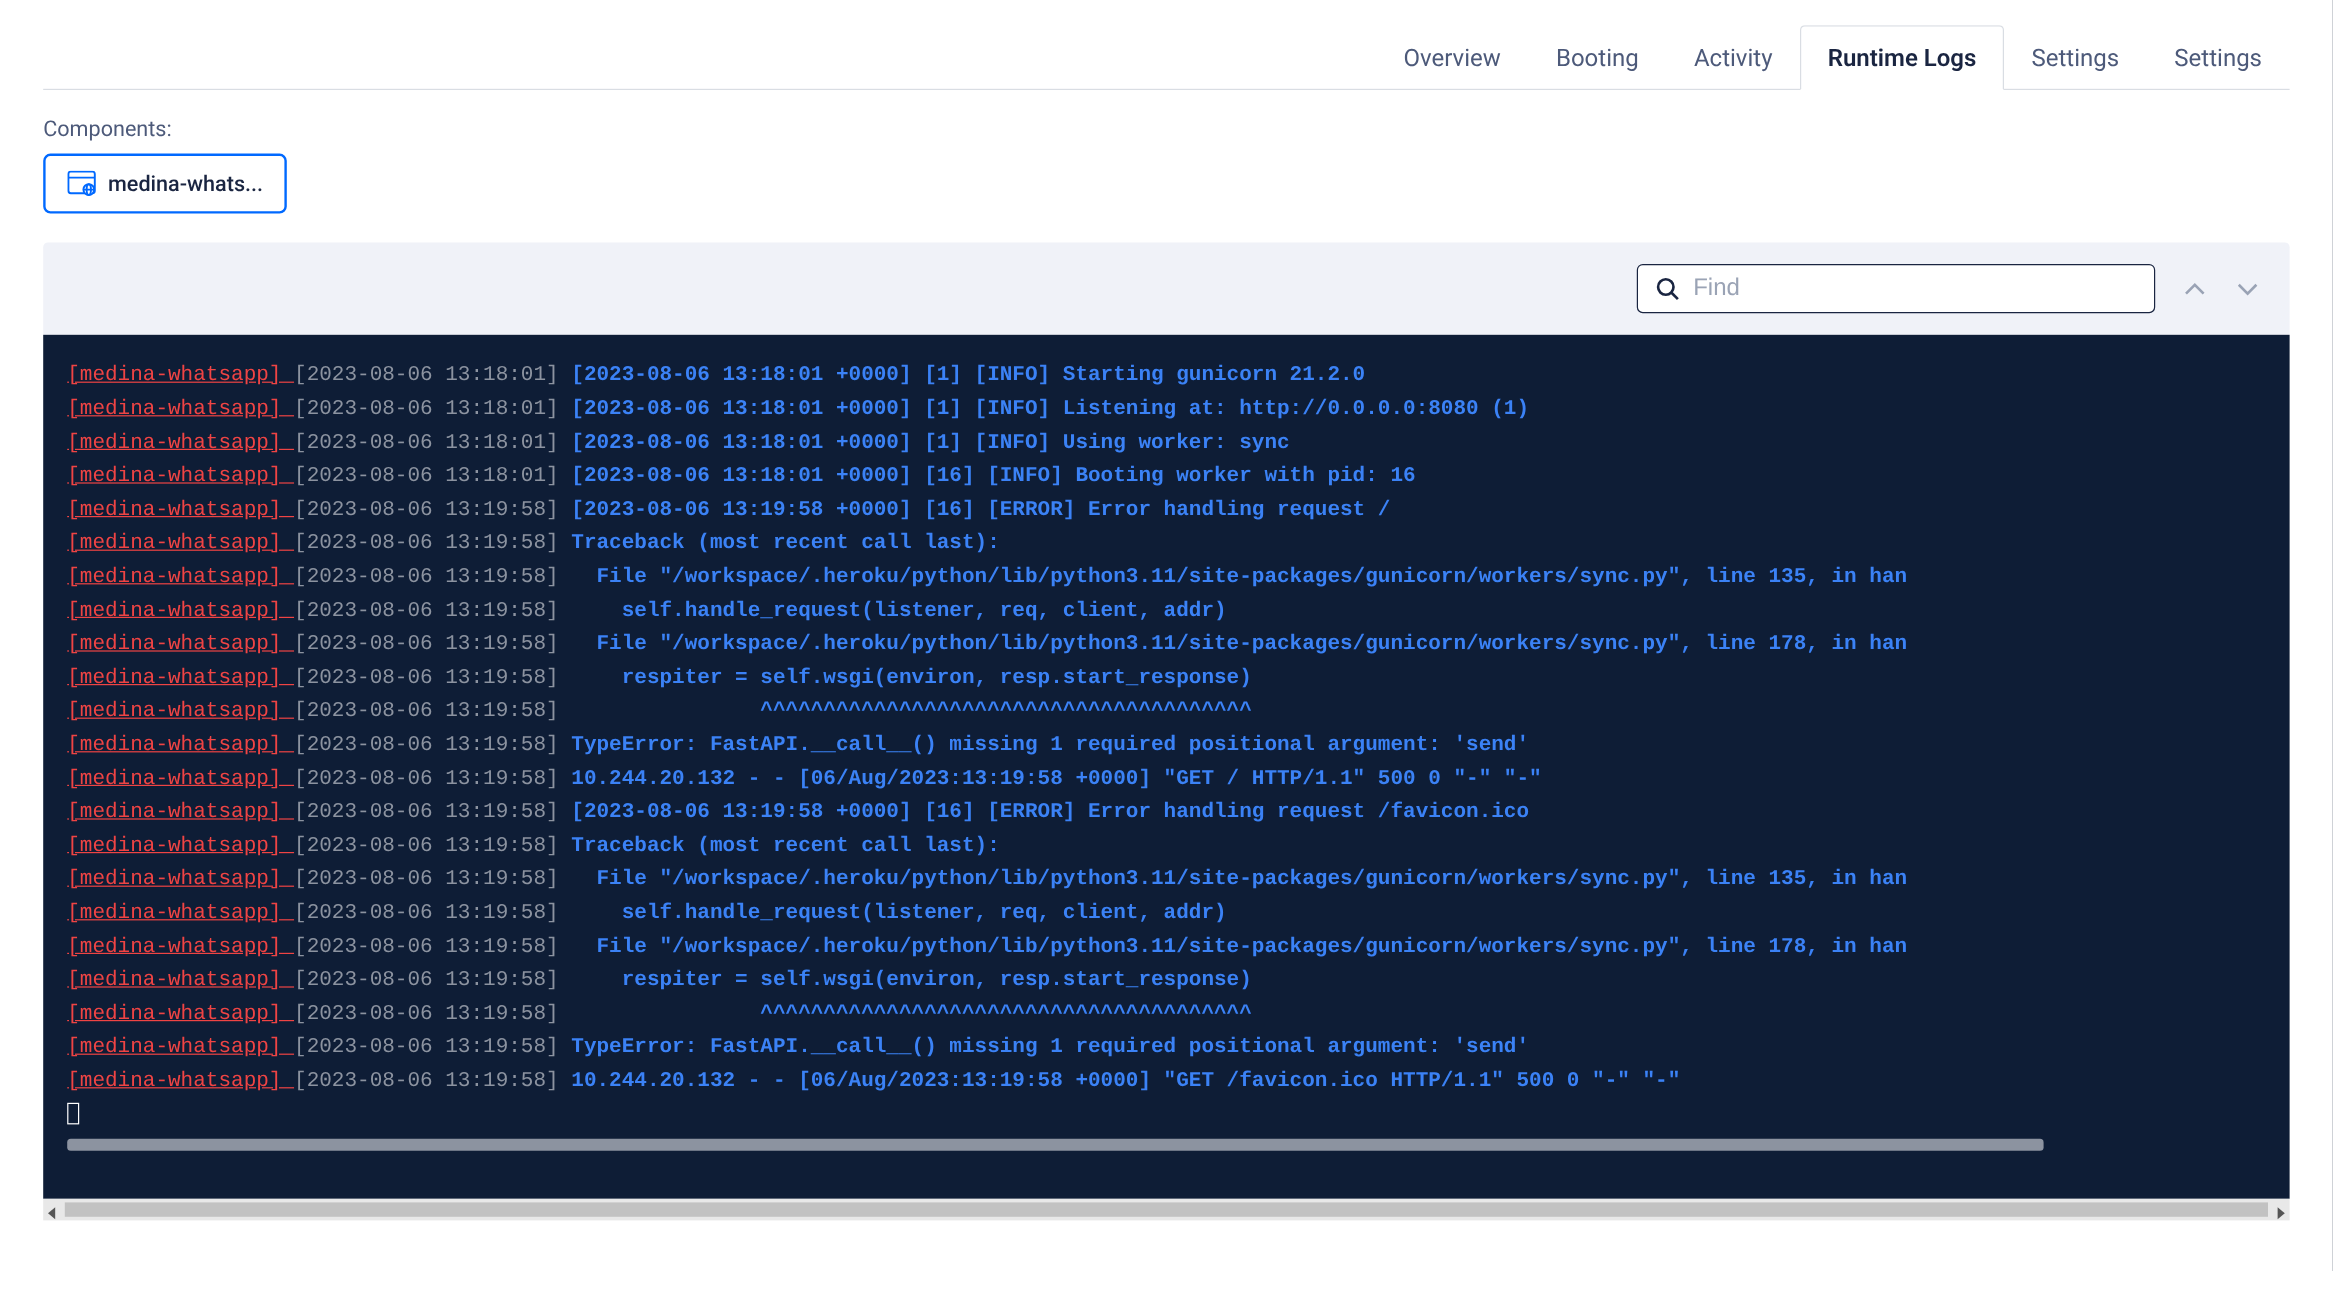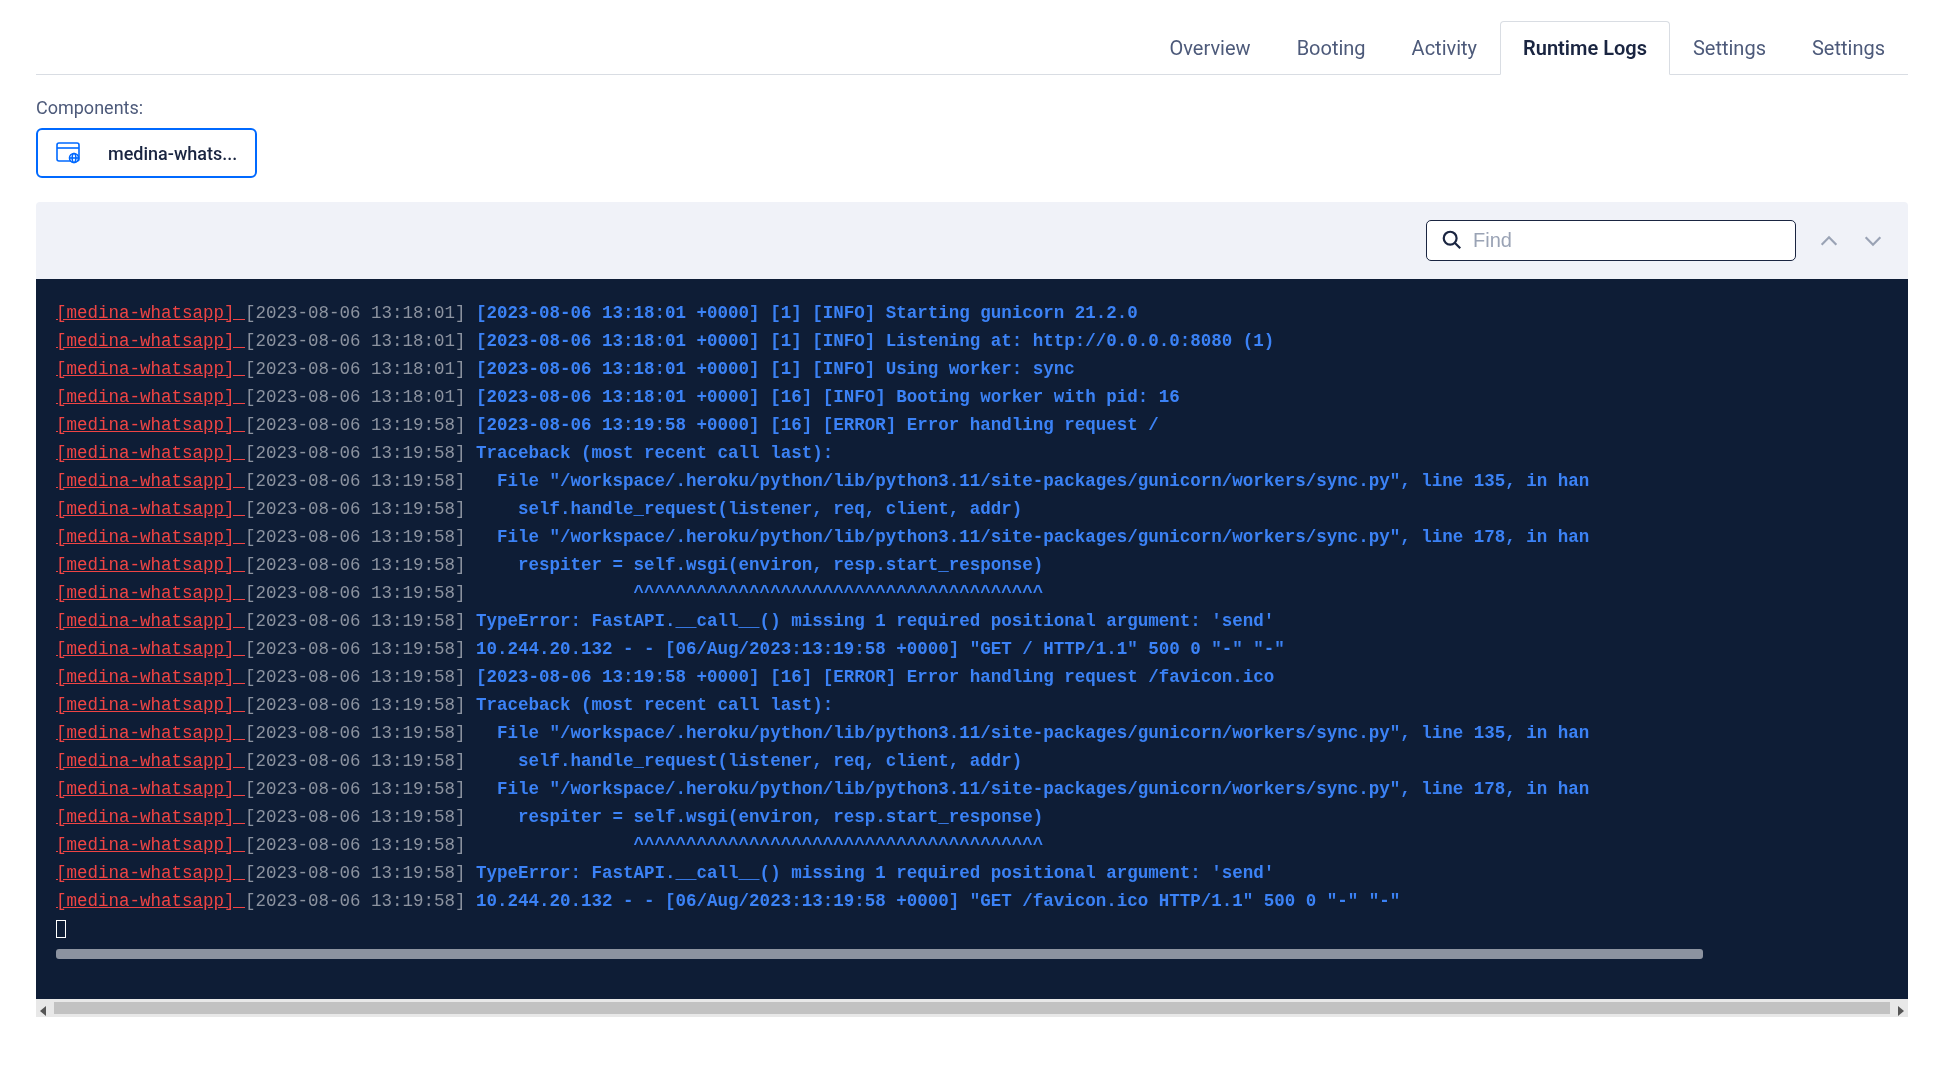--- a/index.html
+++ b/index.html
@@ -40,21 +40,21 @@
       margin-top: 22px;
     }
     .components-label {
       font-size: 18px;
       color: #4d5a7a;
       margin-bottom: 10px;
     }
     .component-chip {
       display: inline-flex;
       align-items: center;
-      gap: 28px;
+      gap: 10px;
       padding: 12px 18px;
       border: 2px solid #0069ff;
       border-radius: 6px;
       color: #1a2541;
       font-size: 18px;
       font-weight: 500;
       cursor: pointer;
     }
     .component-chip .icon {
       width: 24px;
@@ -66,25 +66,26 @@
       background: #f0f2f8;
       padding: 18px 24px;
       display: flex;
       justify-content: flex-end;
       align-items: center;
       gap: 22px;
       border-radius: 4px 4px 0 0;
     }
     .find-box {
       display: flex;
+      align-items: center;
       background: #ffffff;
       border: 1.5px solid #1a2541;
       border-radius: 5px;
       padding: 8px 14px;
-      width: 370px;
+      width: 432px;
     }
     .find-box input {
       border: none;
       outline: none;
       font-size: 20px;
       flex: 1;
       color: #1a2541;
       background: transparent;
     }
     .find-box input::placeholder {

